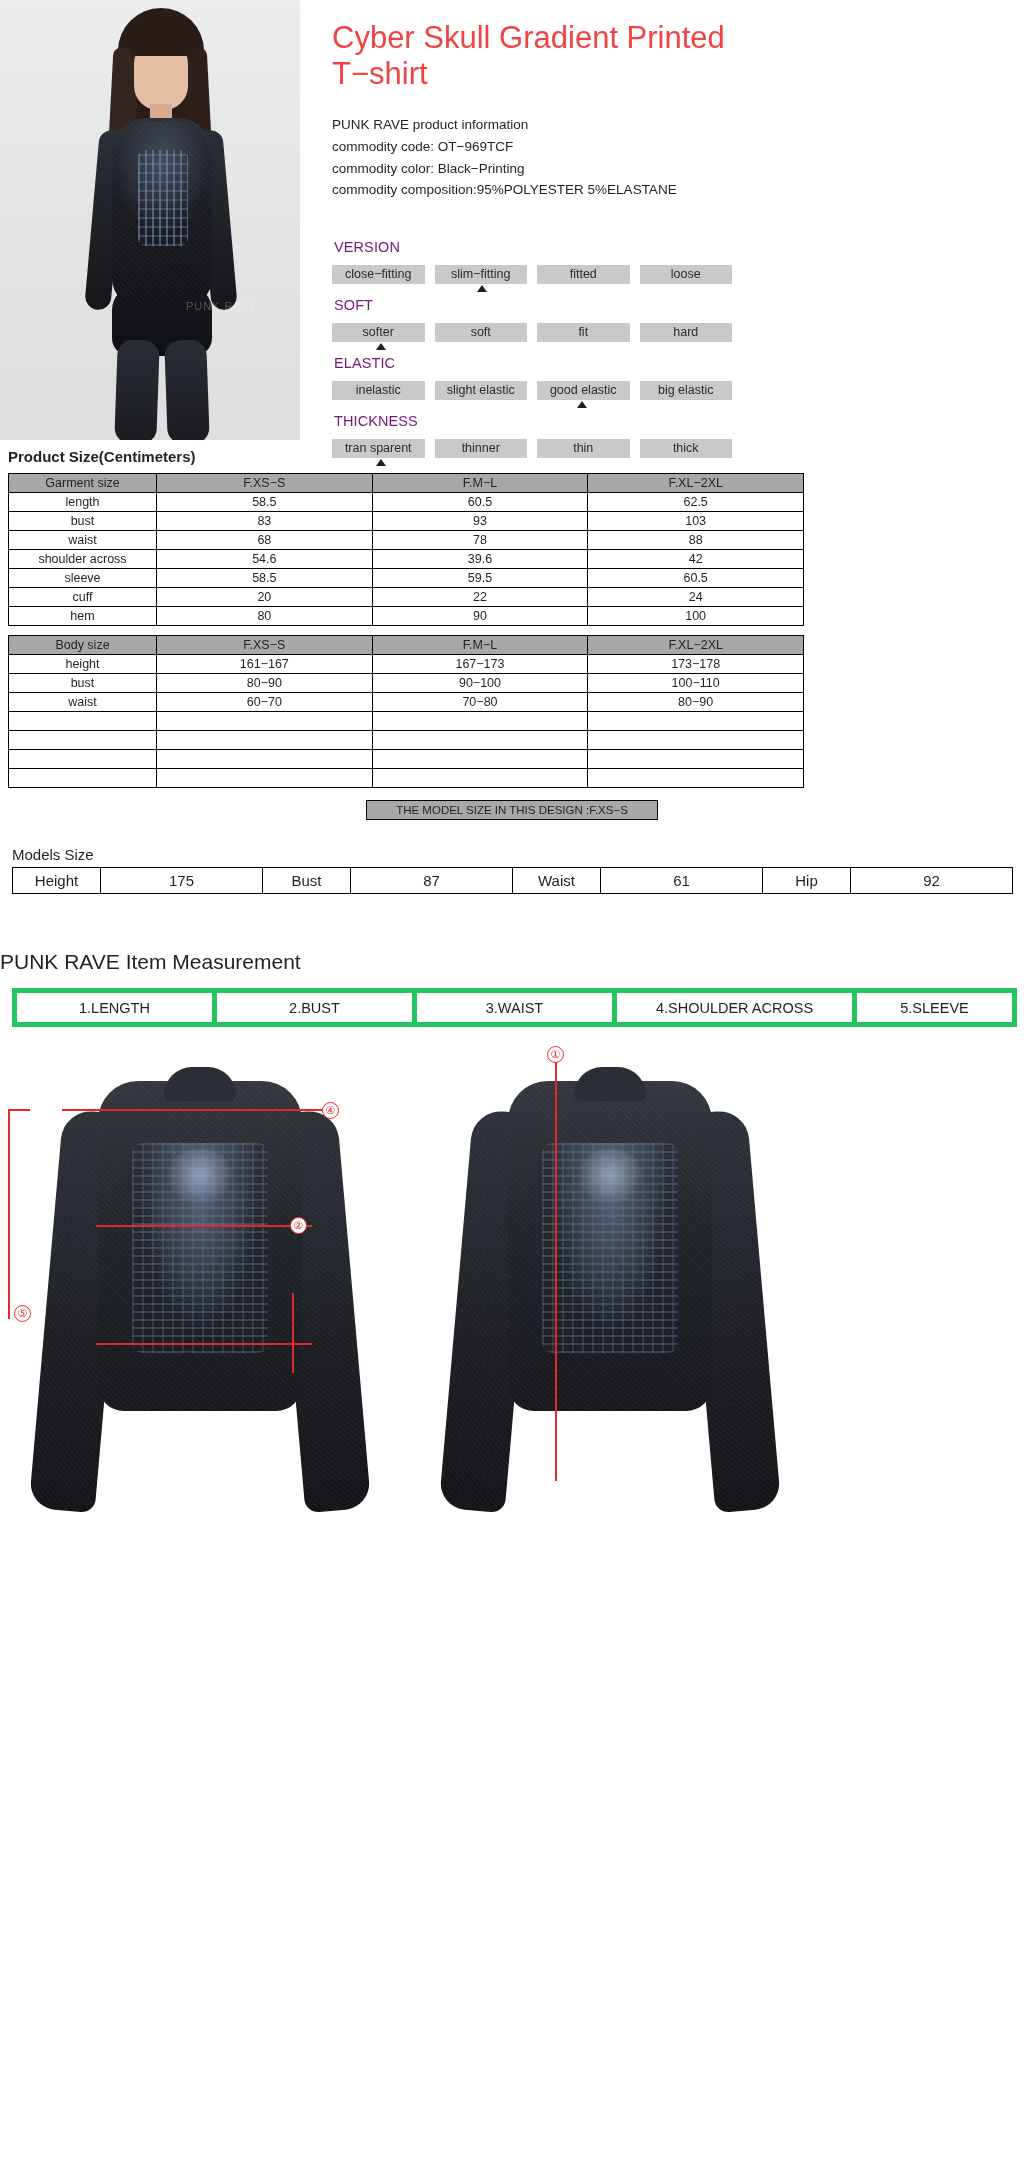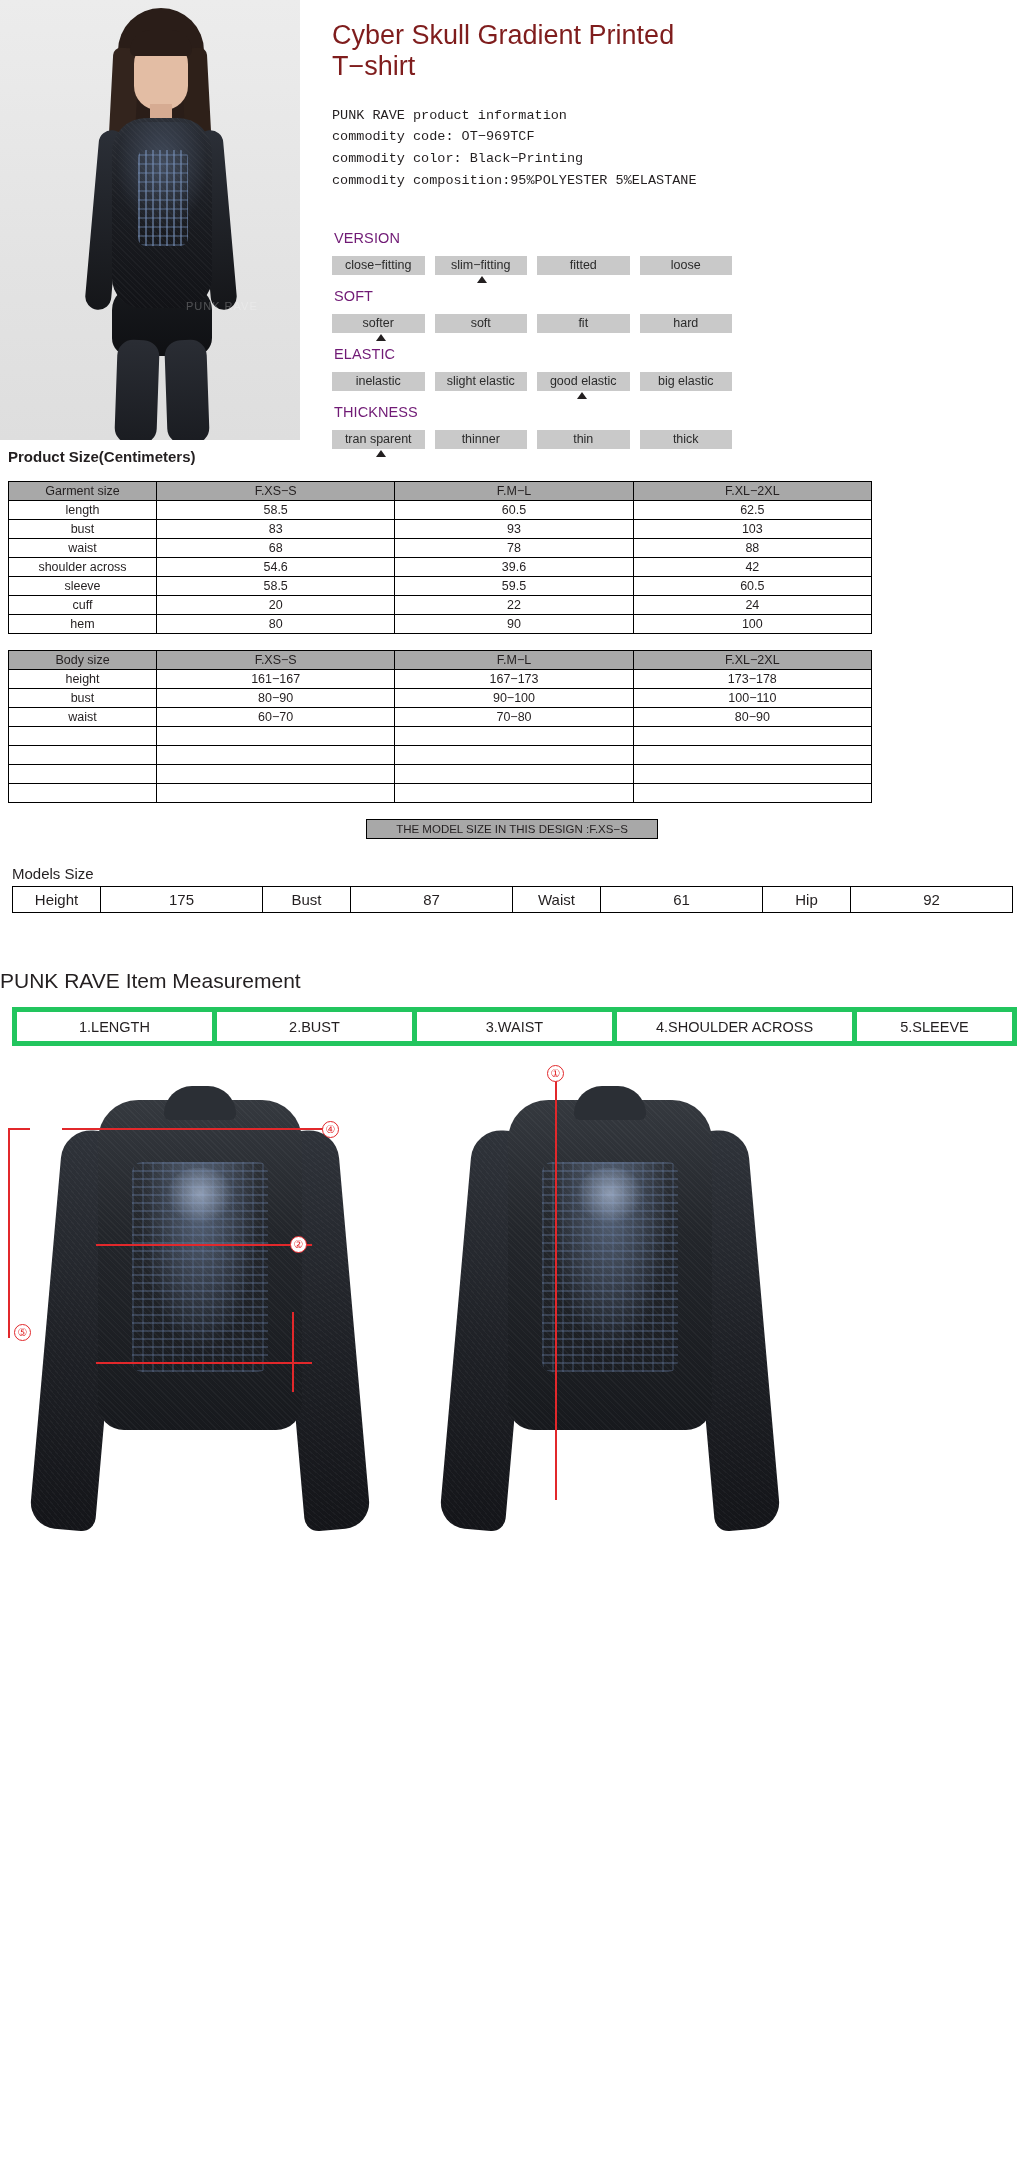--- a/index.html
+++ b/index.html
@@ -51,24 +51,24 @@
   }
   .hero .arm-l { position:absolute; left:92px; top:130px; width:26px; height:180px; background:linear-gradient(180deg,#2b2f37,#151619); border-radius:14px; transform:rotate(5deg); }
   .hero .arm-r { position:absolute; left:204px; top:130px; width:26px; height:180px; background:linear-gradient(180deg,#2b2f37,#151619); border-radius:14px; transform:rotate(-5deg); }
   .hero .hip { position:absolute; left:112px; top:286px; width:100px; height:70px; background:linear-gradient(180deg,#17191d,#0f1013); border-radius:24px 24px 18px 18px; }
   .hero .leg-l { position:absolute; left:116px; top:340px; width:42px; height:104px; background:linear-gradient(180deg,#2a2d34,#1a1c21); border-radius:16px; transform:rotate(2deg); }
   .hero .leg-r { position:absolute; left:166px; top:340px; width:42px; height:104px; background:linear-gradient(180deg,#2a2d34,#1a1c21); border-radius:16px; transform:rotate(-2deg); }
   .hero .wm { position:absolute; left:186px; top:300px; font-size:11px; color:rgba(255,255,255,.25); letter-spacing:1px; }
 
   .info { flex:1; padding:14px 16px 0 32px; }
   .title {
-    font-size:27px; line-height:1.16; font-weight:400; color:#7f1d1d;
+    font-size:31px; line-height:1.16; font-weight:400; color:#ef4444;
     margin:6px 0 22px 0; max-width:400px;
   }
-  .meta { font-size:13.5px; line-height:1.62; color:#231f20;font-family:Liberation Mono, monospace; }
+  .meta { font-size:13.5px; line-height:1.62; color:#231f20; }
 
   
   .attrs { margin-top:38px; width:400px; }
   .attr-block { margin-bottom:2px; }
   .attr-label { font-size:14.5px; color:#701a75; margin:0 0 10px 2px; letter-spacing:.1px; }
   .attr-row { display:flex; gap:10px; }
   .attr-cell {
     flex:1; text-align:center; font-size:12.5px; color:#2b2b2b;
     background:#c9c9c9; padding:3px 0 3px 0; position:relative; height:19px;
     line-height:13px;
@@ -77,21 +77,21 @@
   .marker-cell { flex:1; position:relative; }
   .marker-cell .tri {
     position:absolute; left:50%; transform:translateX(-50%); top:1px;
     width:0;height:0;border-left:5px solid transparent;border-right:5px solid transparent;
     border-bottom:7px solid #231f20;
   }
 
   
   .section-title { font-size:15px; font-weight:bold; margin:8px 0 4px 8px; }
   .section-title .unit { font-weight:bold; }
-  table.size { border-collapse:collapse; width:864px; margin:16px 8px; table-layout:fixed; }
+  table.size { border-collapse:collapse; width:796px; margin:8px 8px; table-layout:fixed; }
   table.size td, table.size th {
     border:1px solid #000; font-size:12.5px; text-align:center; height:19px;
     padding:0; font-weight:normal; color:#231f20;
   }
   table.size .hdr { background:#a8a8a8; }
   table.size col.c0 { width:148px; }
   .empty-row td { height:19px; }
 
   .model-note-wrap { text-align:center; margin:12px 0 0 0; }
   .model-note {

